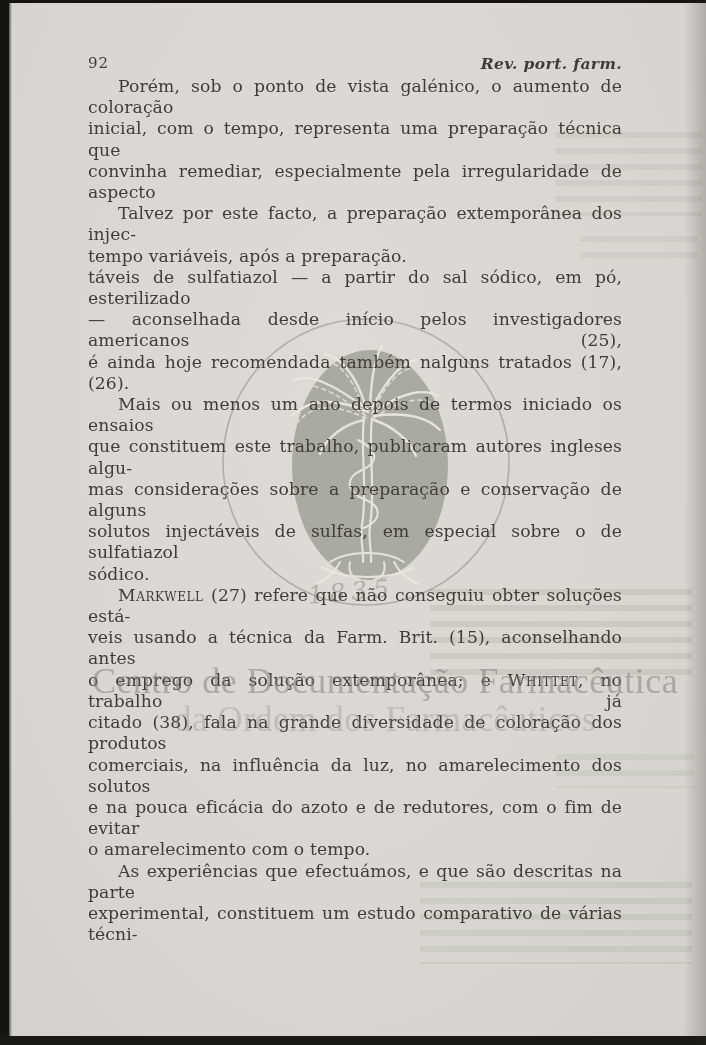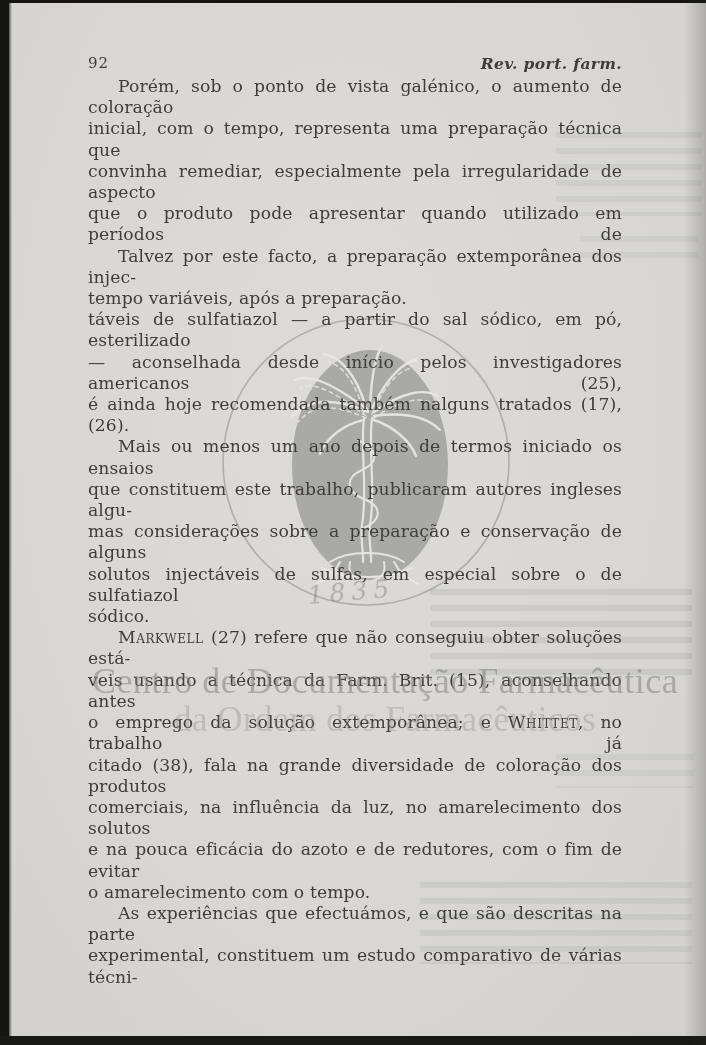--- a/index.html
+++ b/index.html
@@ -97,21 +97,20 @@
   <div class="header-row">
     <span class="page-num">92</span>
     <span class="journal">Rev. port. farm.</span>
   </div>
 
   <div class="content">
     <div id="paras-before">
         <div class="line first">Porém, sob o ponto de vista galénico, o aumento de coloração</div>
         <div class="line">inicial, com o tempo, representa uma preparação técnica que</div>
         <div class="line">convinha remediar, especialmente pela irregularidade de aspecto</div>
-        <div class="line">que o produto pode apresentar quando utilizado em períodos de</div>
         <div class="line first">Talvez por este facto, a preparação extemporânea dos injec-</div>
         <div class="line last">tempo variáveis, após a preparação.</div>
         <div class="line">táveis de sulfatiazol — a partir do sal sódico, em pó, esterilizado</div>
         <div class="line">— aconselhada desde início pelos investigadores americanos (25),</div>
         <div class="line last">é ainda hoje recomendada também nalguns tratados (17), (26).</div>
         <div class="line first">Mais ou menos um ano depois de termos iniciado os ensaios</div>
         <div class="line">que constituem este trabalho, publicaram autores ingleses algu-</div>
         <div class="line">mas considerações sobre a preparação e conservação de alguns</div>
         <div class="line">solutos injectáveis de sulfas, em especial sobre o de sulfatiazol</div>
         <div class="line last">sódico.</div>

